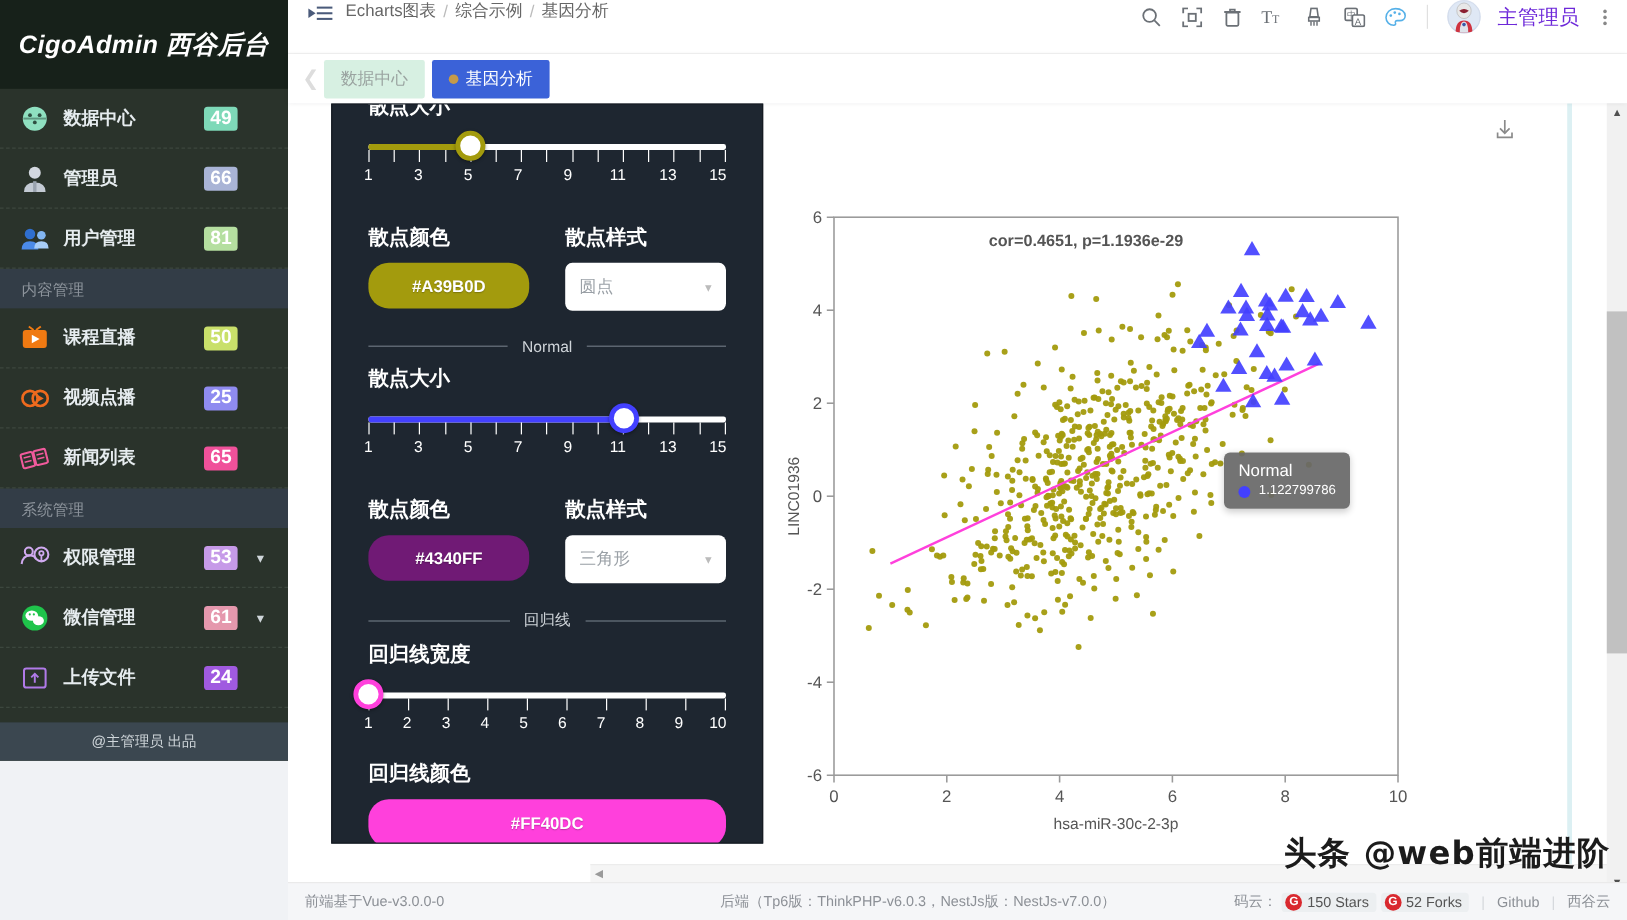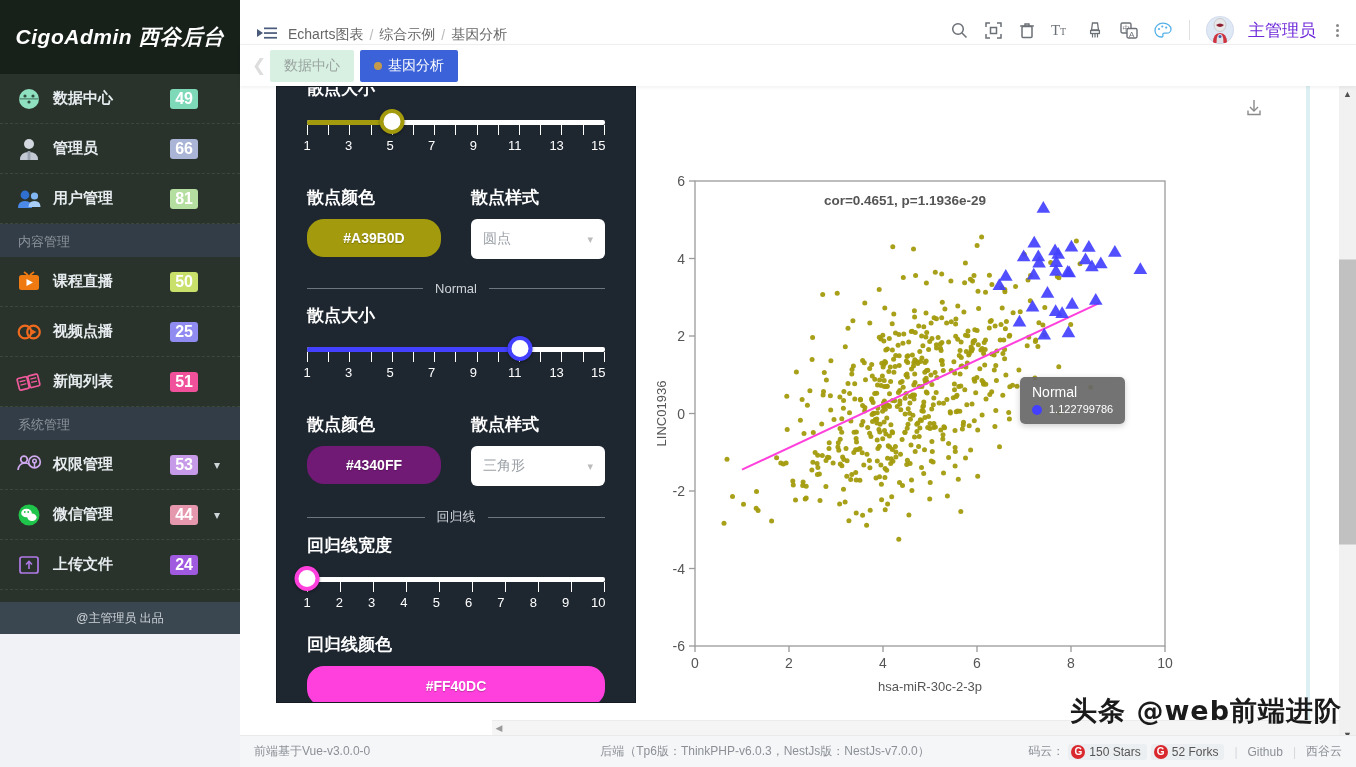--- a/index.html
+++ b/index.html
@@ -66,21 +66,21 @@
     height: 32px; flex: 0 0 32px;
     background: #3b4750; color: #cfd6da;
     display: flex; align-items: center; justify-content: center;
     font-size: 12px;
   }
 
   
   .main { flex: 1 1 auto; display: flex; flex-direction: column; height: 767px; background: #fff; position: relative; }
   .topbar {
     height: 45px; flex: 0 0 45px; background: #fff;
-    display: flex; align-items: flex-end; padding: 0 12px 0 16px;
+    display: flex; align-items: flex-start; padding: 0 12px 0 16px;
     border-bottom: 1px solid #f2f2f2;
   }
   .collapse-icon { width: 22px; height: 22px; margin-right: 10px; display:flex; align-items:center; }
   .breadcrumb { font-size: 14px; color: #666; display: flex; align-items: center; gap: 6px; }
   .bc-sep { color: #bbb; }
   .bc-item { color: #666; }
   .topbar-right { margin-left: auto; display: flex; align-items: center; gap: 14px; }
   .ticon { width: 20px; height: 20px; display: flex; align-items: center; justify-content: center; color: #6b7076; cursor: pointer; }
   .tdivider { width: 1px; height: 20px; background: #e0e0e0; margin: 0 2px; }
   .avatar {
@@ -285,21 +285,21 @@
                 <rect x="2" y="6" width="10" height="12" rx="1.4" fill="none" stroke="#f05a9c" stroke-width="1.7"></rect>
                 <rect x="13" y="6" width="10" height="12" rx="1.4" fill="none" stroke="#f05a9c" stroke-width="1.7"></rect>
                 <line x1="4" y1="9.5" x2="10" y2="9.5" stroke="#f05a9c" stroke-width="1.3"></line>
                 <line x1="15" y1="9.5" x2="21" y2="9.5" stroke="#f05a9c" stroke-width="1.3"></line>
                 <line x1="4" y1="13" x2="10" y2="13" stroke="#f05a9c" stroke-width="1.3"></line>
                 <line x1="15" y1="13" x2="21" y2="13" stroke="#f05a9c" stroke-width="1.3"></line>
               </g>
             </svg>
           </span>
           <span class="nav-label">新闻列表</span>
-          <span class="badge" style="background:#f0519a">51</span>
+          <span class="badge" style="background:#f0519a">65</span>
           <span class="chev empty">▾</span>
         </div>
         <div class="nav-group-title">系统管理</div>
         <div class="nav-item">
           <span class="nav-icon">
             <svg width="26" height="24" viewBox="0 0 26 24">
               <path d="M2 17 q1 -7 7 -7 q4 0 5 3" fill="none" stroke="#cfa9ef" stroke-width="1.7"></path>
               <circle cx="8" cy="6.5" r="3.3" fill="none" stroke="#cfa9ef" stroke-width="1.7"></circle>
               <circle cx="18.5" cy="9" r="5.8" fill="none" stroke="#cfa9ef" stroke-width="1.7"></circle>
               <circle cx="18.5" cy="8" r="1.8" fill="none" stroke="#cfa9ef" stroke-width="1.5"></circle>
@@ -314,21 +314,21 @@
           <span class="nav-icon">
             <svg width="26" height="24" viewBox="0 0 26 24">
               <circle cx="13" cy="12" r="10.5" fill="#1fc44b"></circle>
               <ellipse cx="10.5" cy="10" rx="5.3" ry="4.3" fill="#fff"></ellipse>
               <ellipse cx="16" cy="14.3" rx="4.6" ry="3.7" fill="#fff"></ellipse>
               <circle cx="8.8" cy="9" r=".9" fill="#1fc44b"></circle>
               <circle cx="12.2" cy="9" r=".9" fill="#1fc44b"></circle>
             </svg>
           </span>
           <span class="nav-label">微信管理</span>
-          <span class="badge" style="background:#e598ad">44</span>
+          <span class="badge" style="background:#e598ad">61</span>
           <span class="chev">▾</span>
         </div>
         <div class="nav-item">
           <span class="nav-icon">
             <svg width="26" height="24" viewBox="0 0 26 24">
               <rect x="4" y="4" width="18" height="16" rx="2" fill="none" stroke="#b07ae8" stroke-width="1.7"></rect>
               <line x1="13" y1="16" x2="13" y2="8.5" stroke="#b07ae8" stroke-width="1.6"></line>
               <path d="M10 11.5 L13 8.5 L16 11.5" fill="none" stroke="#b07ae8" stroke-width="1.6"></path>
             </svg>
           </span>

